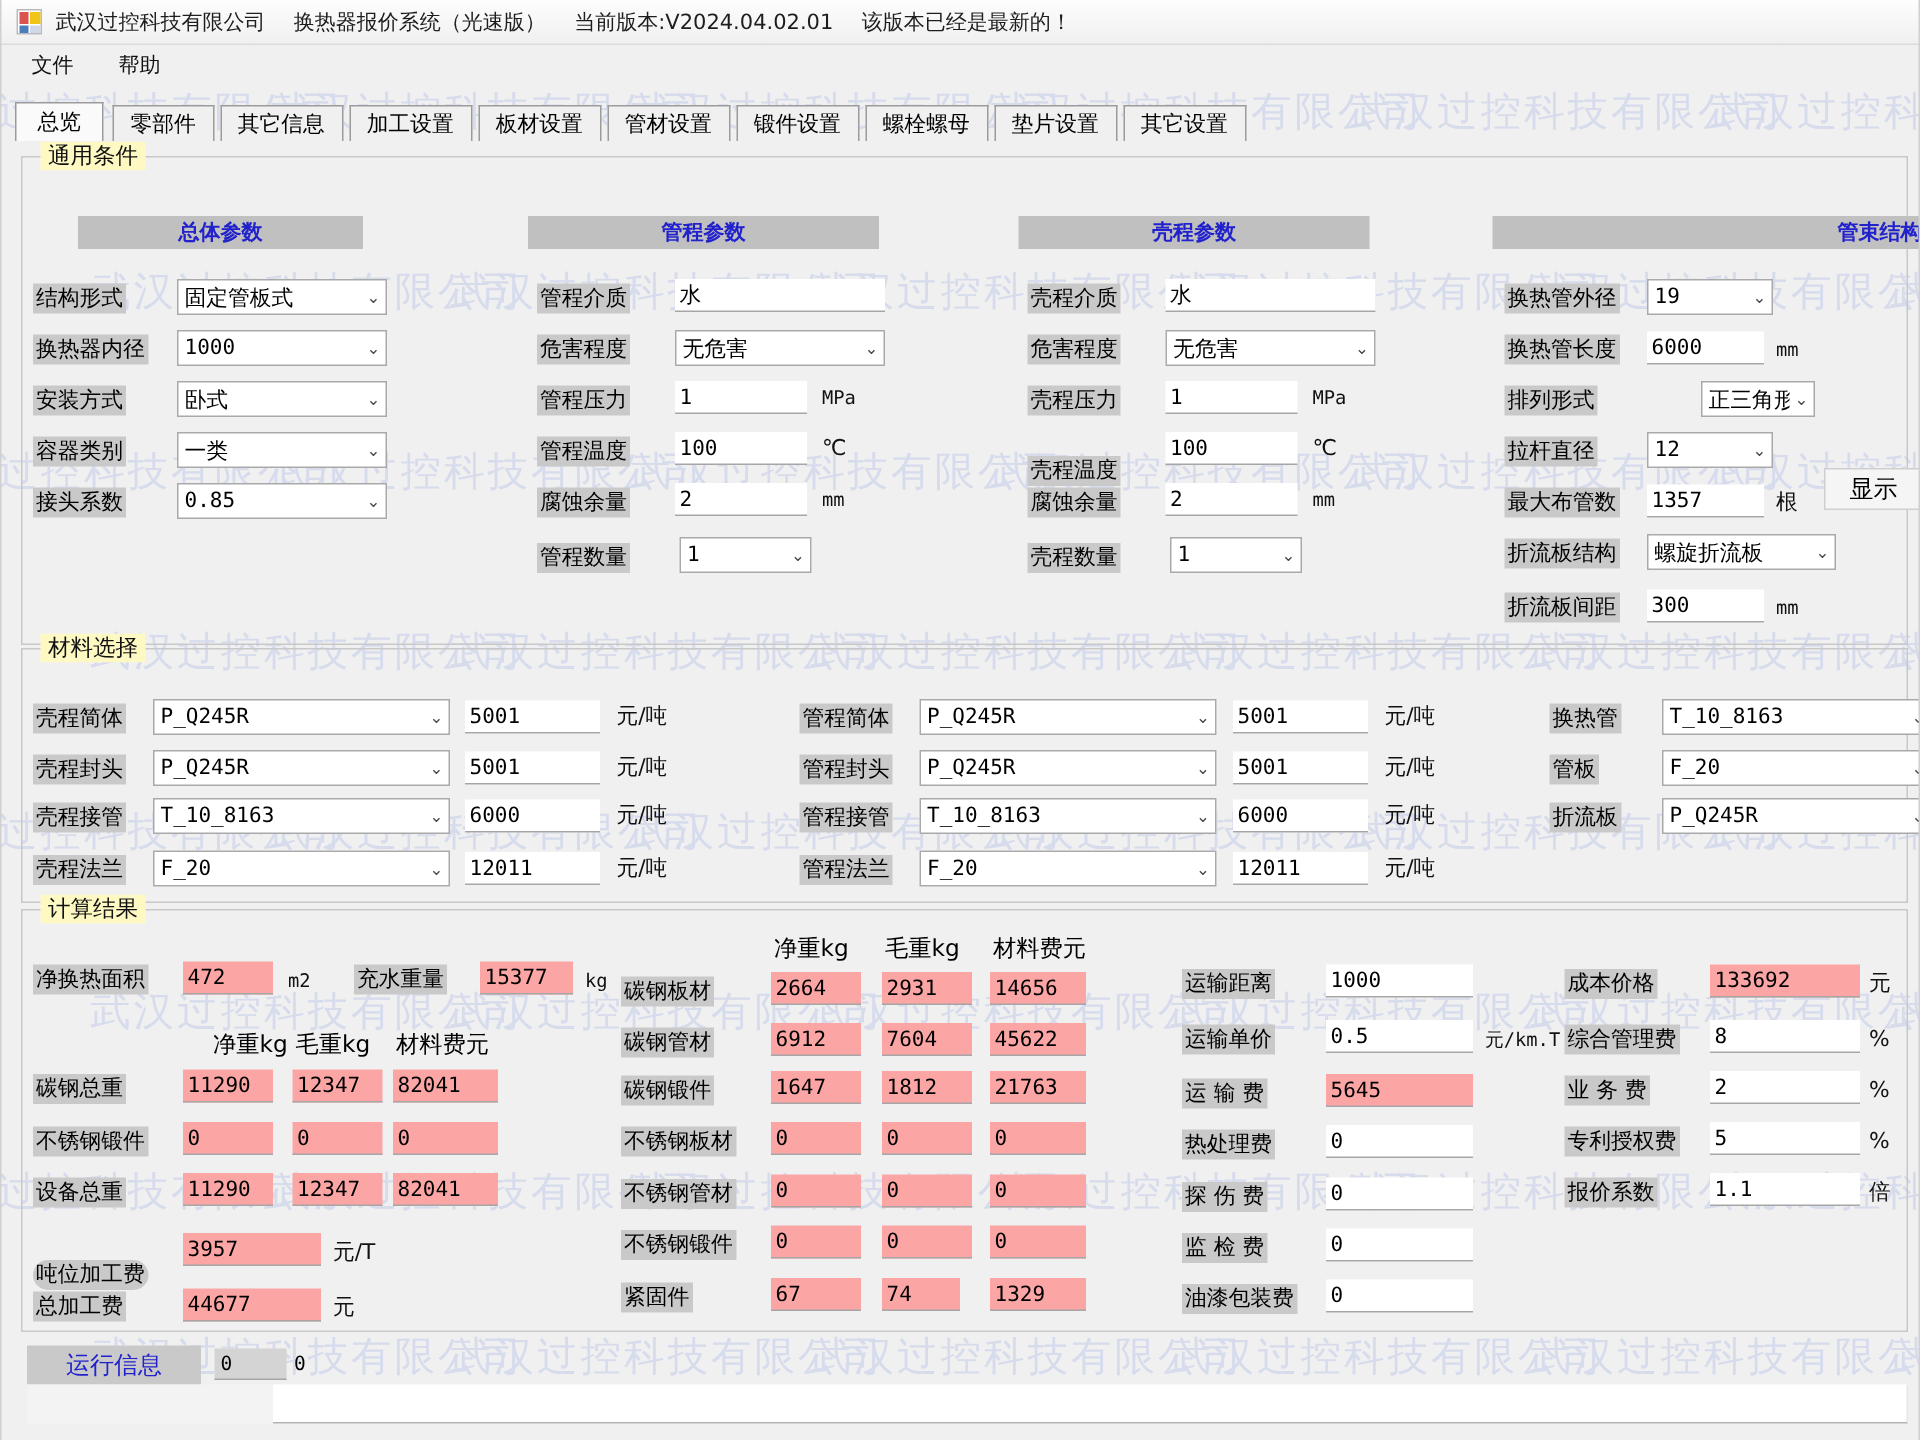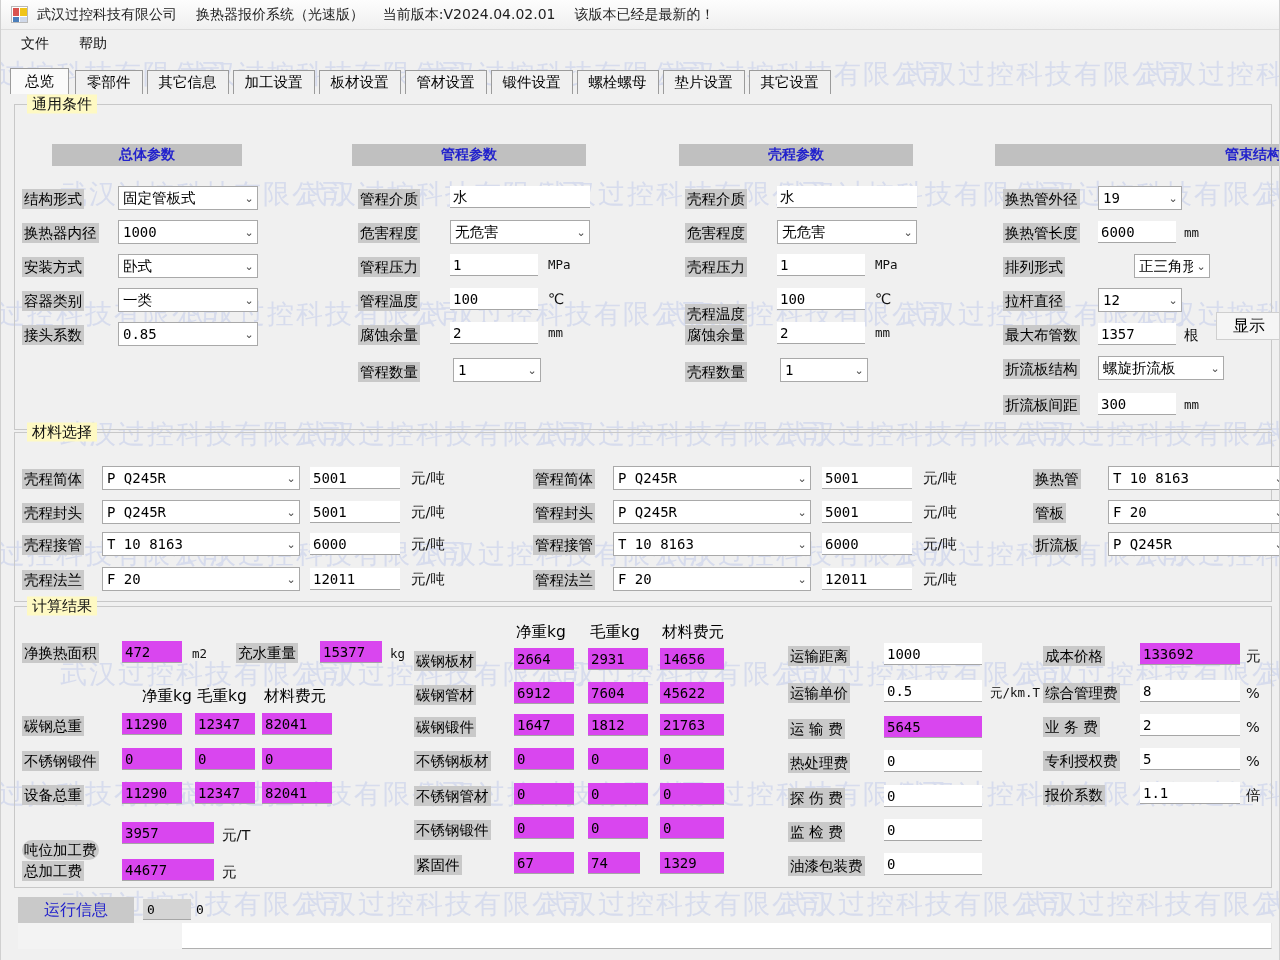--- a/index.html
+++ b/index.html
@@ -152,21 +152,21 @@
     background: #ffffff;
     border: none;
     border-bottom: 1px solid #a6a6a6;
     color: #000; font-size: 14px;
     padding: 0 3px;
     height: 22px; line-height: 22px;
     z-index: 10;
     overflow: hidden; white-space: nowrap;
     font-family: "DejaVu Sans Mono", "Liberation Mono", monospace;
   }
-  .inp.ro { background: #d946ef; }
+  .inp.ro { background: #fca5a5; }
   .inp.cn { font-family: "DejaVu Sans", "Liberation Sans", sans-serif; font-size: 14.5px; }
 
   
   .cmb {
     position: absolute;
     background: #ffffff;
     border: 1px solid #a9a9a9;
     height: 24px;
     z-index: 10;
     display: flex; align-items: center;

